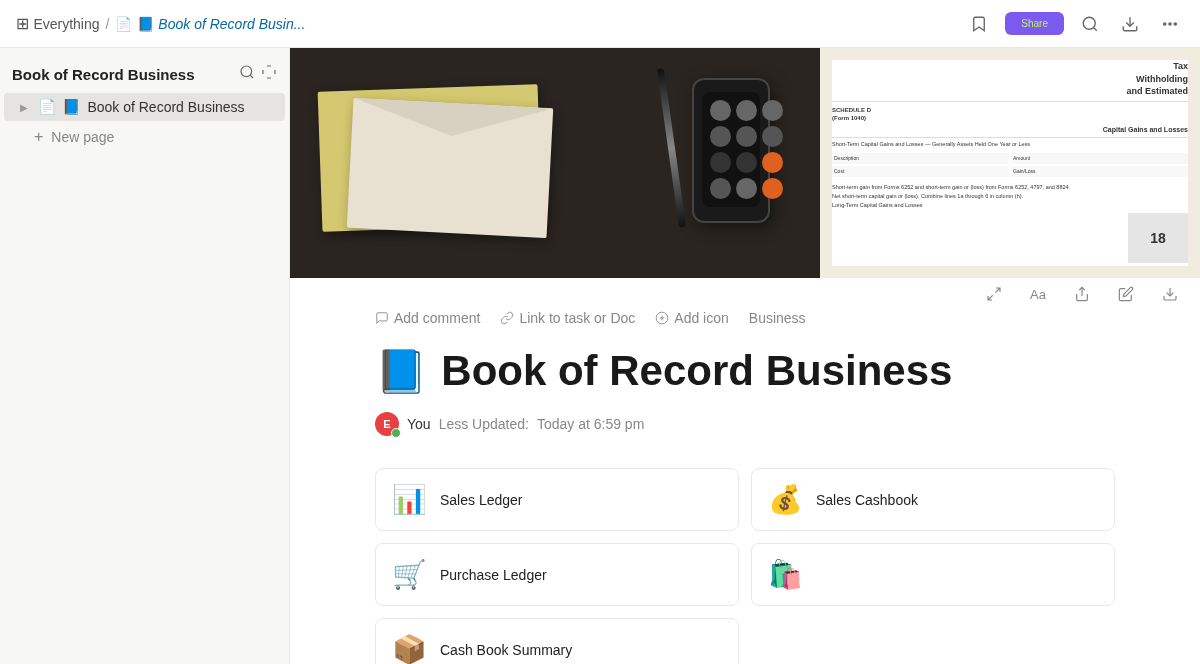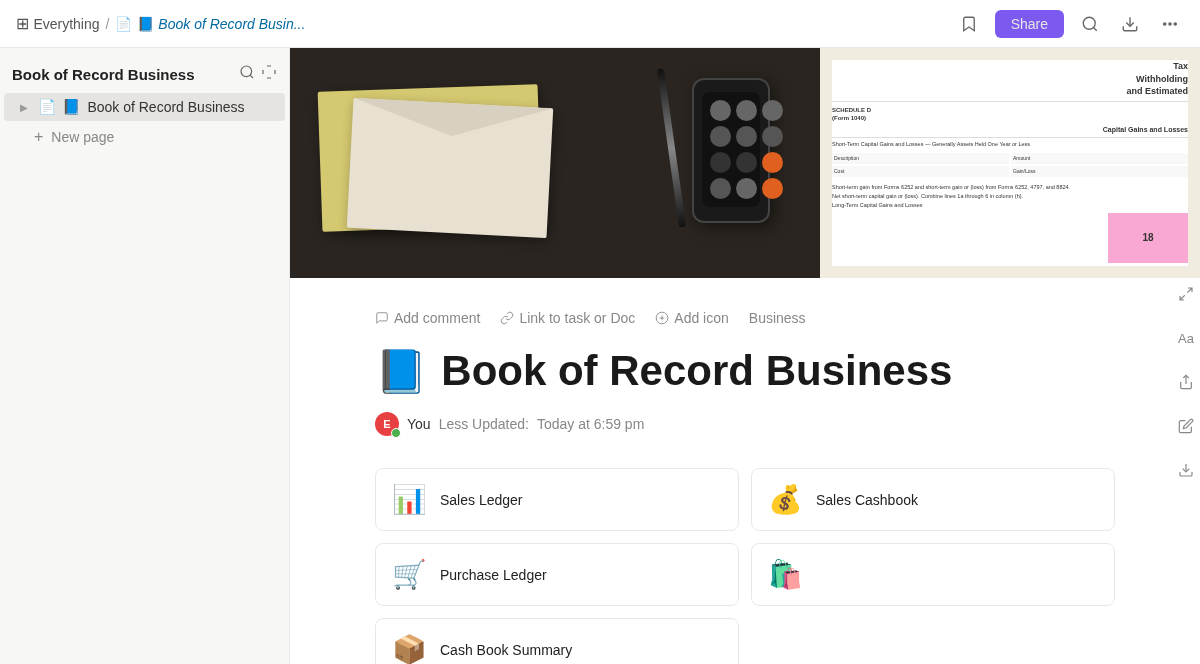--- a/index.html
+++ b/index.html
@@ -31,25 +31,25 @@
     }
     .topbar-left .breadcrumb-sep { color: #999; }
     .topbar-left .breadcrumb-current { color: #0369a1; font-weight: 500; font-style: italic; }
     .topbar-right {
       display: flex;
       align-items: center;
       gap: 12px;
     }
     .share-btn {
       background: #7c5af0;
-      color: #e5e5e5;
+      color: #bef264;
       border: none;
       border-radius: 6px;
       padding: 6px 16px;
-      font-size: 14px;
+      font-size: 10px;
       font-weight: 500;
       cursor: pointer;
     }
     .icon-btn {
       background: none;
       border: none;
       cursor: pointer;
       color: #666;
       font-size: 18px;
       display: flex;
@@ -423,21 +423,21 @@
             <div class="tax-doc-cell">Description</div>
             <div class="tax-doc-cell">Amount</div>
             <div class="tax-doc-cell">Cost</div>
             <div class="tax-doc-cell">Gain/Loss</div>
           </div>
           <div style="font-size:5.5px;margin-top:6px;line-height:1.6;">
             Short-term gain from Forms 6252 and short-term gain or (loss) from Forms 6252, 4797, and 8824.<br>
             Net short-term capital gain or (loss). Combine lines 1a through 6 in column (h).<br>
             Long-Term Capital Gains and Losses
           </div>
-          <div style="background:#f9a8d4;width:80px;height:50px;float:right;margin:4px 0 0 6px;font-size:10px;font-weight:bold;display:flex;align-items:center;justify-content:center;">18</div>
+          <div style="background:#e5e5e5;width:60px;height:50px;float:right;margin:4px 0 0 6px;font-size:14px;font-weight:bold;display:flex;align-items:center;justify-content:center;">18</div>
         </div>
       </div>
     </div>
 
     <div class="page-content">
 
       <div class="doc-toolbar">
         <div class="doc-toolbar-item">
           <svg viewBox="0 0 24 24">
               <path d="M21 15a2 2 0 0 1-2 2H7l-4 4V5a2 2 0 0 1 2-2h14a2 2 0 0 1 2 2z"></path>
@@ -502,21 +502,21 @@
 
         <div class="doc-card">
           <span class="doc-card-icon">📦</span>
           <span class="doc-card-label">Cash Book Summary</span>
         </div>
       </div>
 
     </div>
   </div>
 
-  <div style="position:absolute;right:0;top:280px;display:flex;flex-direction:column;gap:16px;">
+  <div style="position:absolute;right:16px;top:280px;display:flex;flex-direction:row;gap:16px;">
     <button class="right-tool-btn" title="Expand">
       <svg width="16" height="16" viewBox="0 0 24 24" fill="none" stroke="#888" stroke-width="1.8">
           <path d="M15 3h6v6M9 21H3v-6M21 3l-7 7M3 21l7-7"></path>
         </svg>
     </button>
     <button class="right-tool-btn" title="Font">
       <span style="font-size:13px;color:#888;font-weight:500;">Aa</span>
     </button>
     <button class="right-tool-btn" title="Share">
       <svg width="16" height="16" viewBox="0 0 24 24" fill="none" stroke="#888" stroke-width="1.8">

